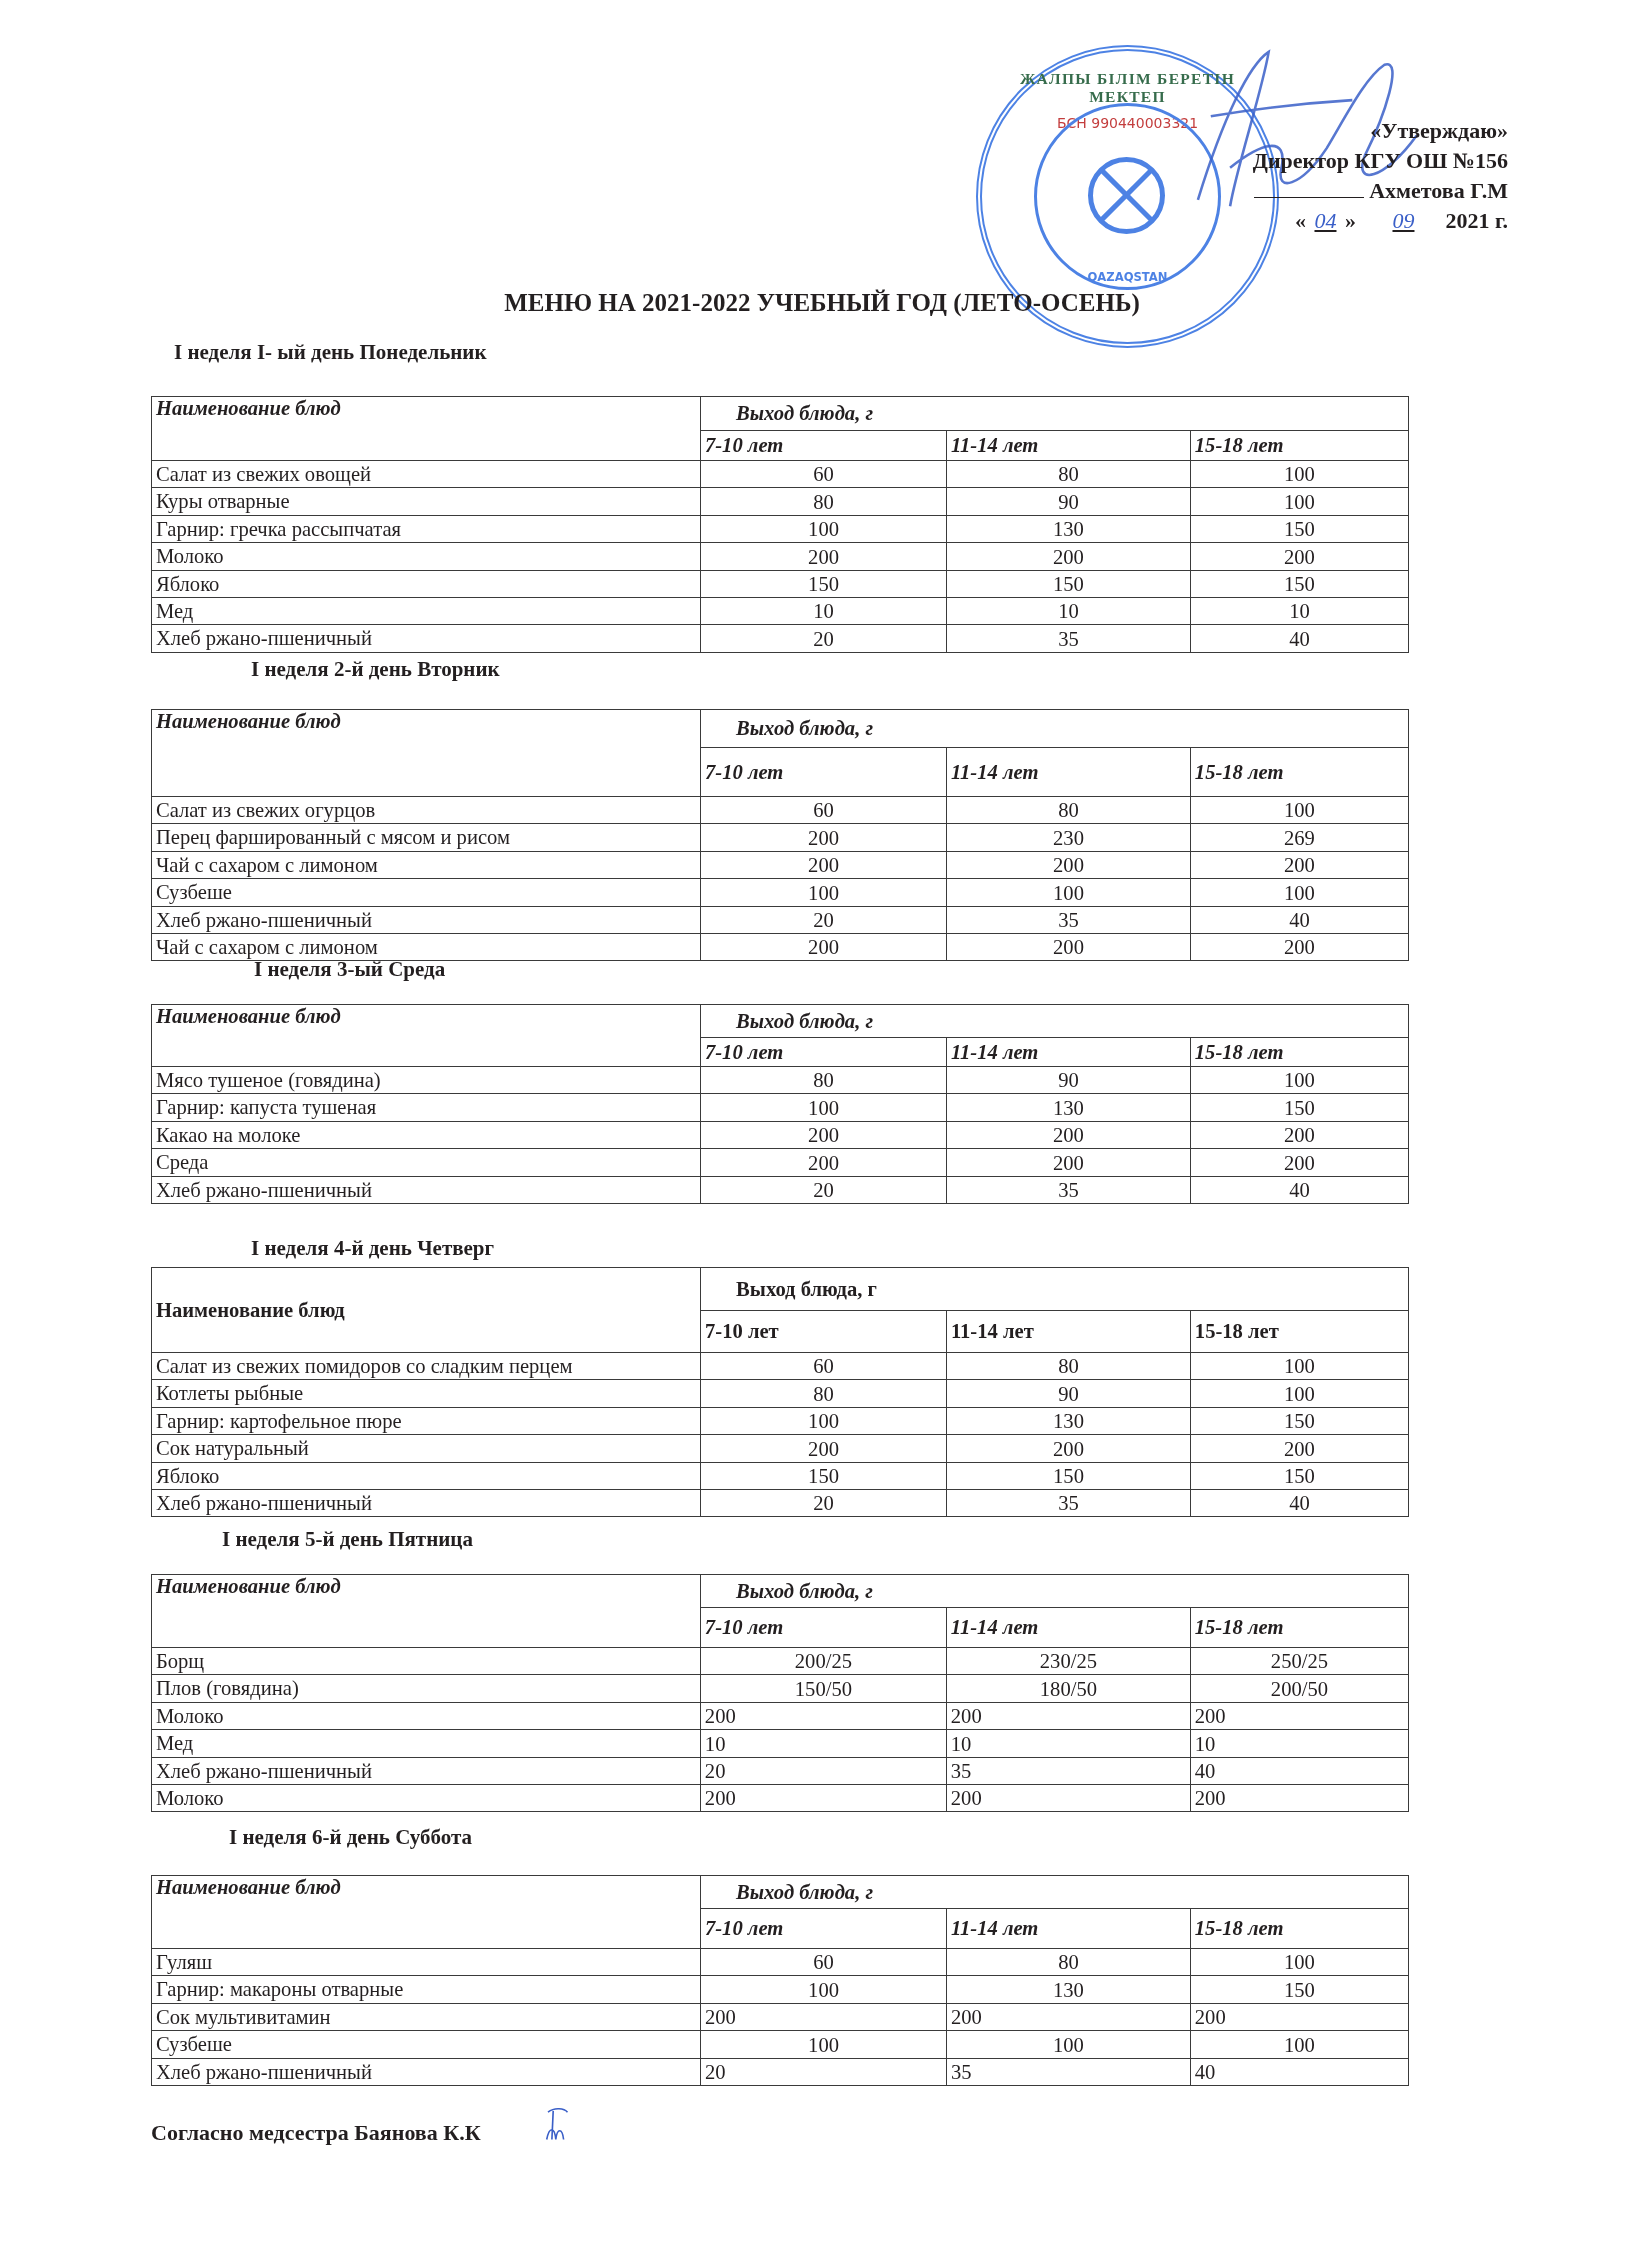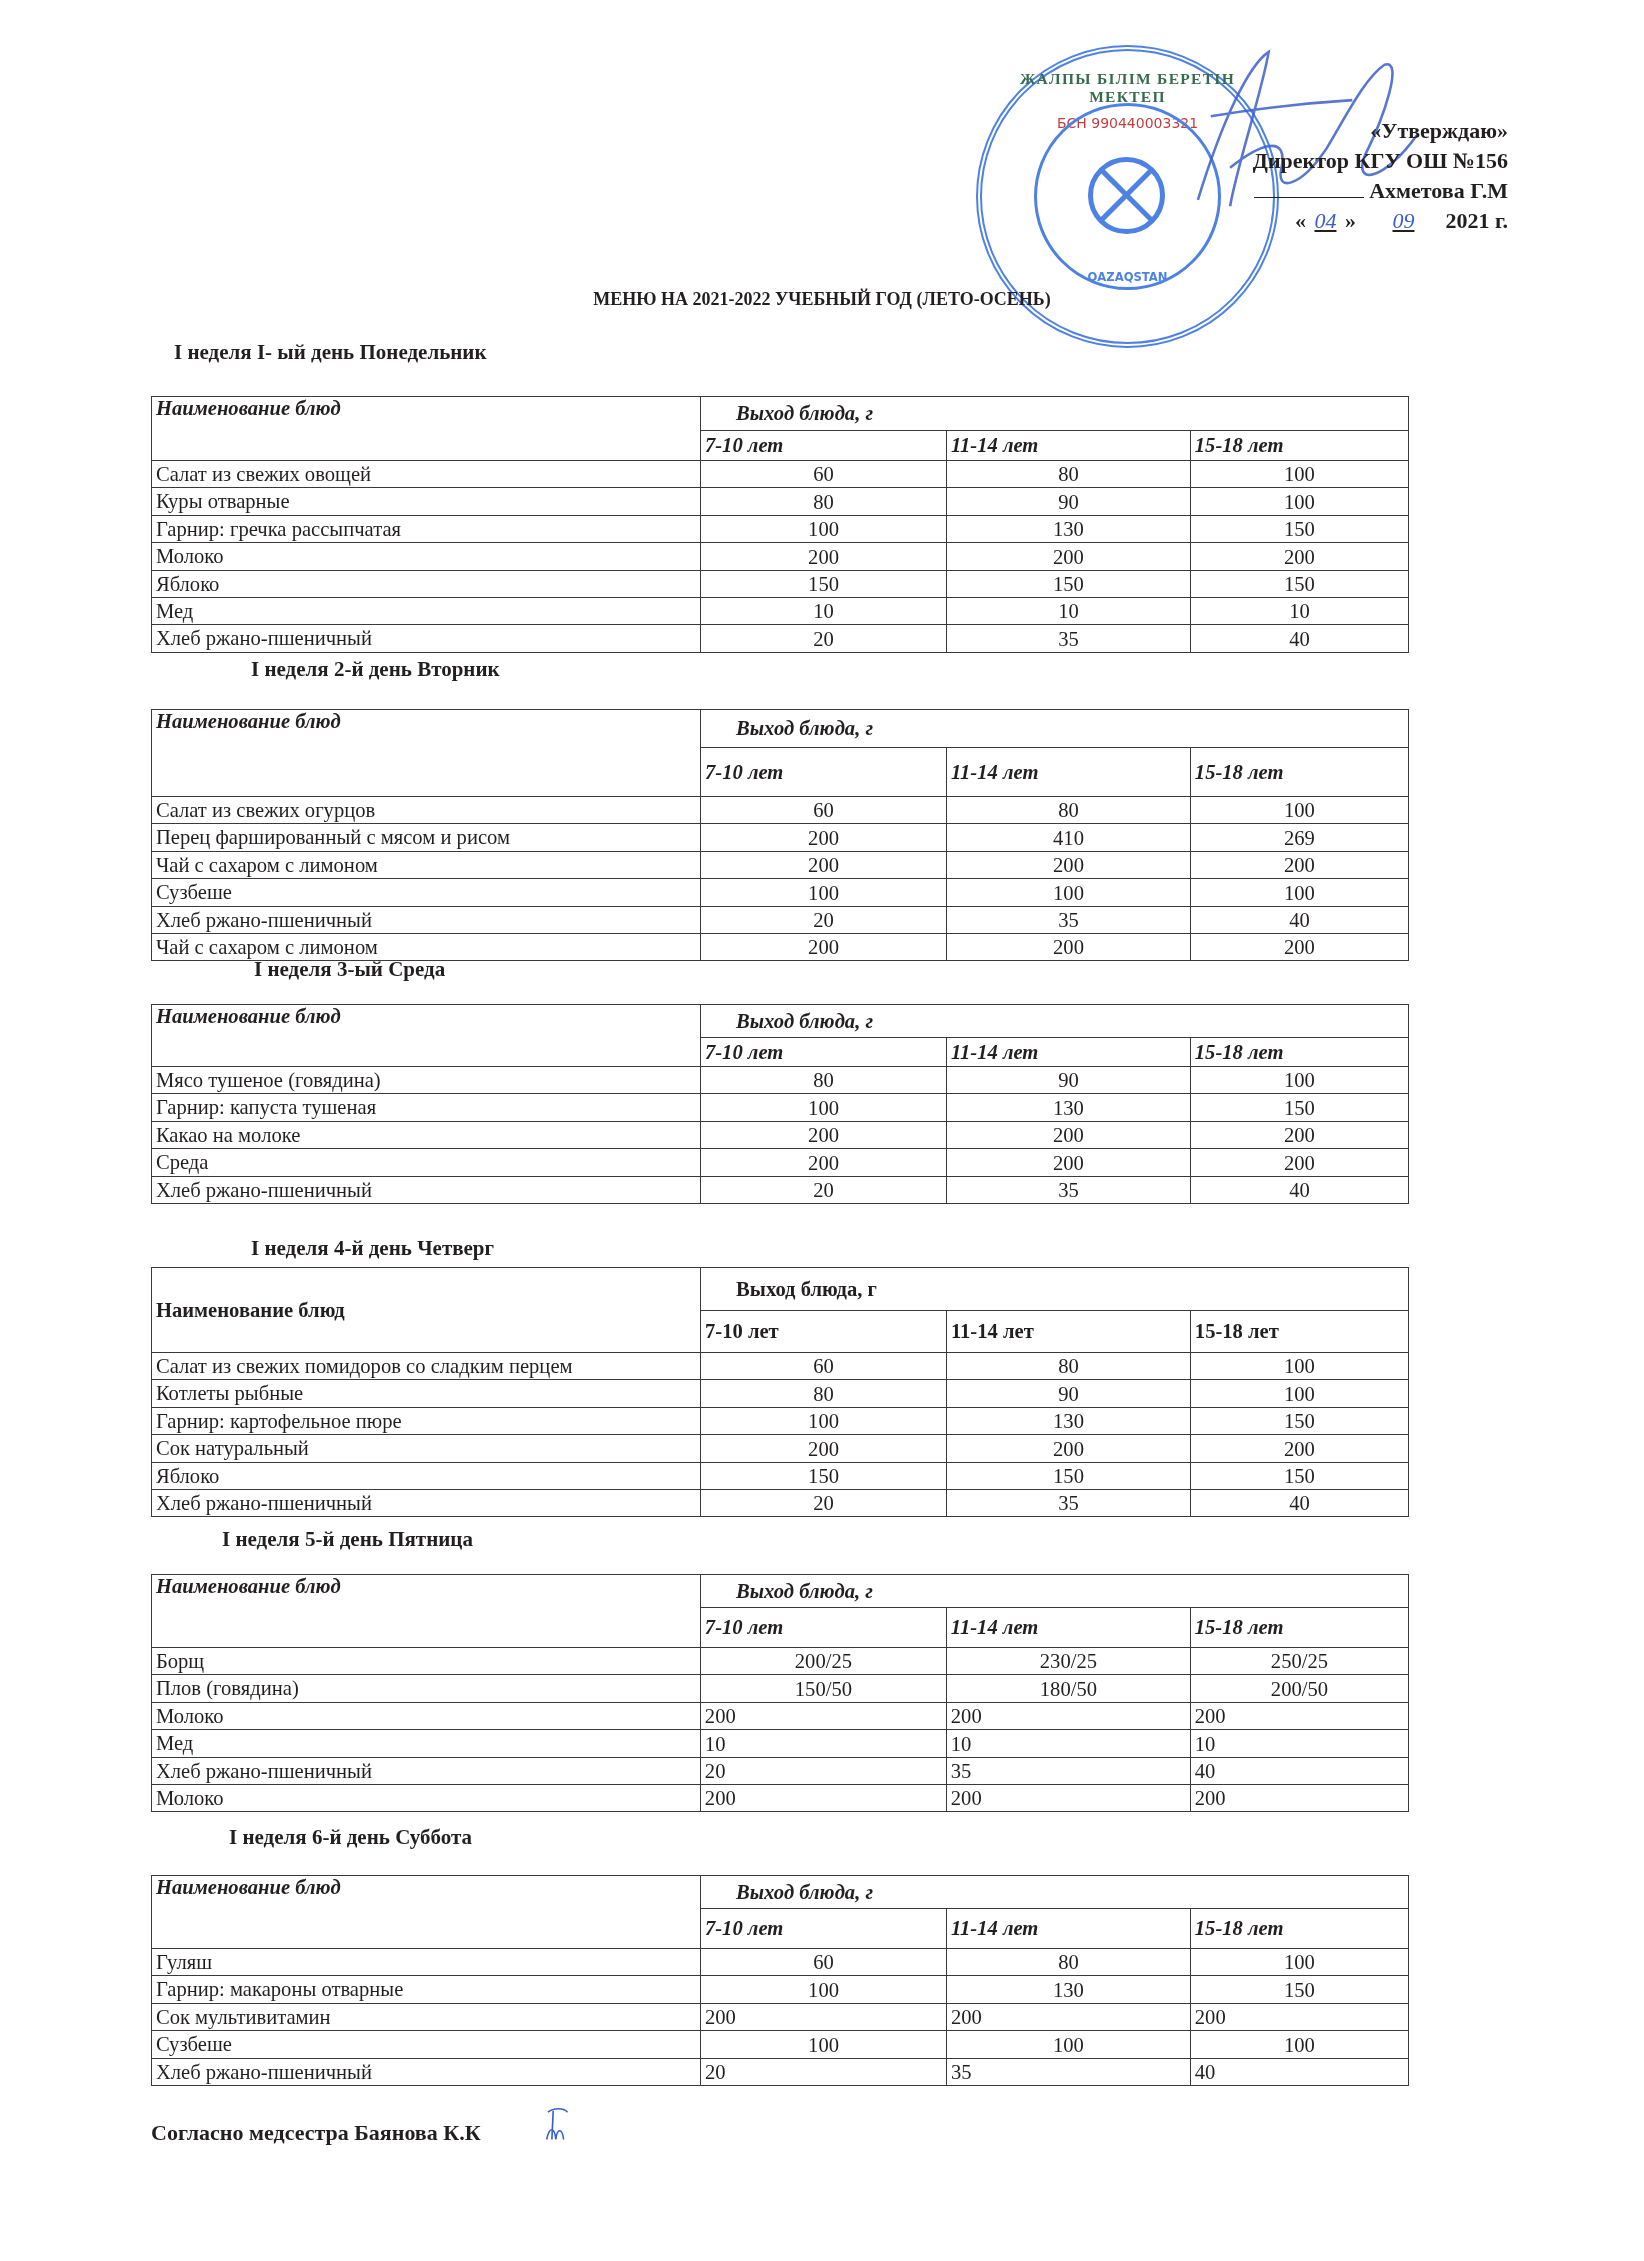--- a/index.html
+++ b/index.html
@@ -1,21 +1,21 @@
 <!DOCTYPE html>
 <html style="font-size:10.3px"><head>
 <meta charset="utf-8">
 <style>
   html,body{margin:0;padding:0;background:#fff;}
   body{width:1644px;height:2261px;position:relative;overflow:hidden;font-family:"Liberation Serif","DejaVu Serif",serif;color:#231f20;}
   .abs{position:absolute;}
   .approve{left:1212px;top:116px;width:296px;text-align:right;font-weight:bold;font-size:22px;line-height:30px;}
   .approve div{white-space:nowrap;}
   .approve .hw{color:#3a5fc8;font-style:italic;font-weight:normal;text-decoration:underline;text-decoration-color:#231f20;}
-  .title{left:0;width:1644px;top:289px;text-align:center;font-weight:bold;font-size:18px;}
+  .title{left:0;width:1644px;top:289px;text-align:center;font-weight:bold;font-size:25px;}
   .week{font-weight:bold;font-size:21px;}
   table.menu{position:absolute;left:151px;width:1258px;border-collapse:collapse;font-size:20.6px;}
   table.menu td{border:1.3px solid #3a3a3a;padding:0 3.9px;vertical-align:top;}
   table.menu td.c0{width:542px;}
   table.menu td.c1{width:238px;}
   table.menu td.c2{width:236px;}
   table.menu td.c3{width:210px;}
   table.menu .hdr{font-style:italic;font-weight:bold;}
   table.menu .hdr.plain{font-style:normal;}
   table.menu tr.data td{height:26.4px;line-height:26px;}
@@ -135,21 +135,21 @@
         </tr>
         <tr class="data">
           <td class="c0">Салат из свежих огурцов</td>
           <td class="num c1 low">60</td>
           <td class="num c2 low">80</td>
           <td class="num c3 low">100</td>
         </tr>
         <tr class="data">
           <td class="c0">Перец фаршированный с мясом и рисом</td>
           <td class="num c1 low">200</td>
-          <td class="num c2 low">410</td>
+          <td class="num c2 low">230</td>
           <td class="num c3 low">269</td>
         </tr>
         <tr class="data">
           <td class="c0">Чай с сахаром с лимоном</td>
           <td class="num c1 low">200</td>
           <td class="num c2 low">200</td>
           <td class="num c3 low">200</td>
         </tr>
         <tr class="data">
           <td class="c0">Сузбеше</td>

